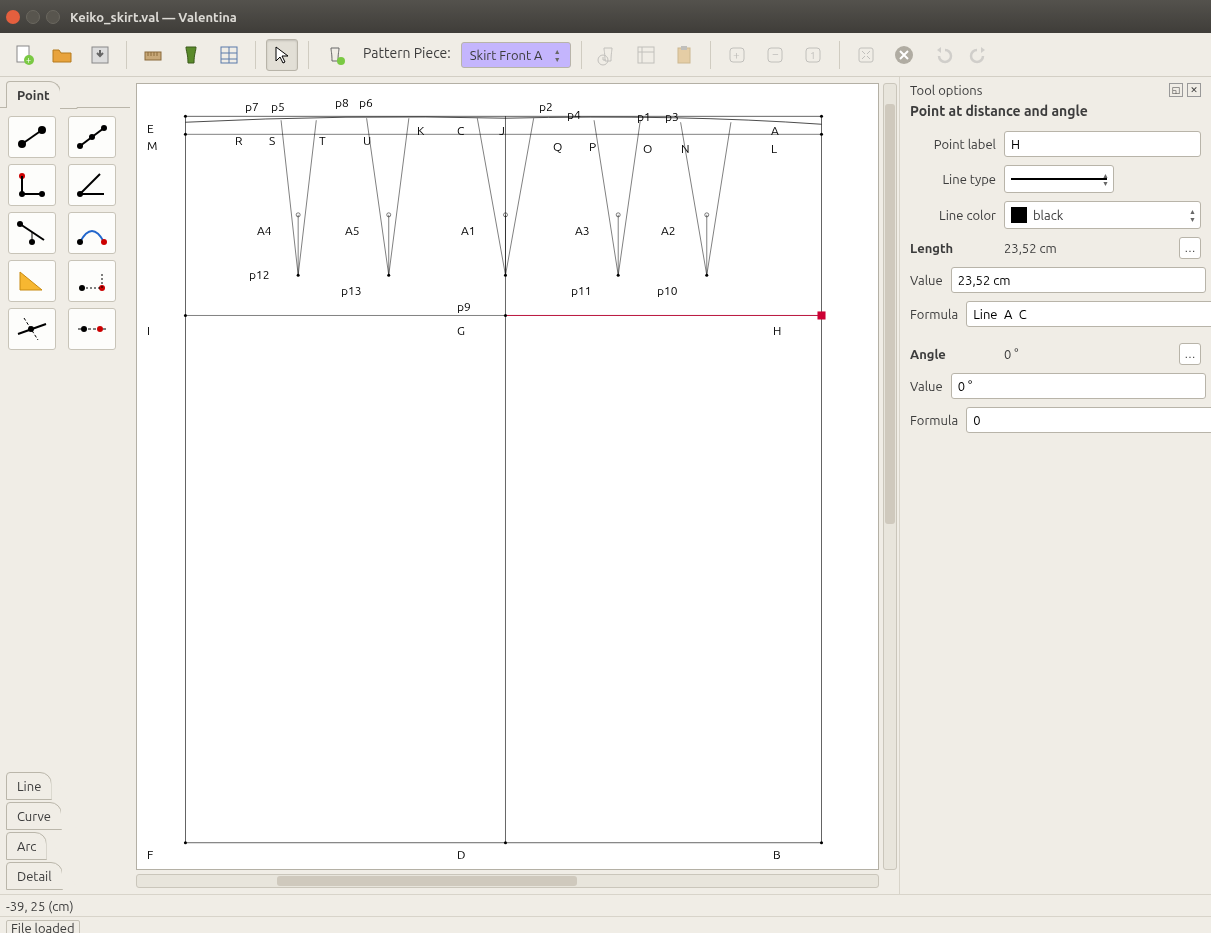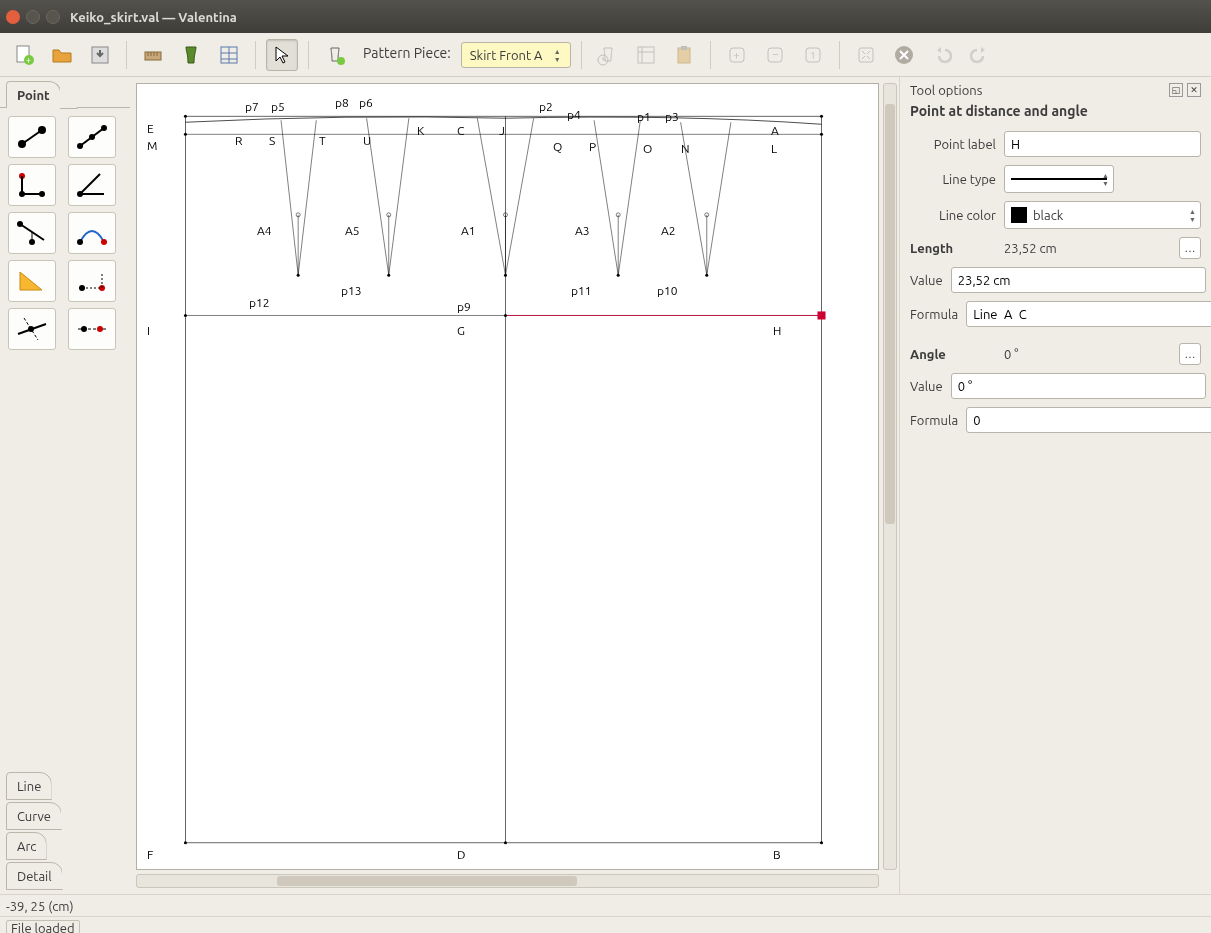--- a/index.html
+++ b/index.html
@@ -12,21 +12,21 @@
 .wb.close { background: #e45f3e; }
 .wb.min, .wb.max { background: #58554e; border: 1px solid #6a675f; }
 
 
 .toolbar { height: 44px; background: #f0ede6; border-bottom: 1px solid #d3cfc5; display: flex; align-items: center; padding: 0 8px; gap: 6px; }
 .tb-btn { width: 32px; height: 32px; border: 1px solid transparent; border-radius: 3px; display: flex; align-items: center; justify-content: center; cursor: pointer; }
 .tb-btn.active { background: #e2dfd6; border-color: #b8b4a9; box-shadow: inset 0 1px 2px rgba(0,0,0,.15); }
 .tb-btn.disabled { opacity: .45; cursor: default; }
 .tb-sep { width: 1px; height: 28px; background: #d0ccc1; margin: 0 4px; }
 .tb-label { font-size: 14px; margin: 0 4px 3px 6px; }
-.combo { height: 26px; border: 1px solid #b8b4a9; border-radius: 3px; background: #fef9c3; display: flex; align-items: center; padding: 0 18px 0 8px; position: relative; min-width: 110px; font-size: 13px; }
+.combo { height: 26px; border: 1px solid #b8b4a9; border-radius: 3px; background: #c4b5fd; display: flex; align-items: center; padding: 0 18px 0 8px; position: relative; min-width: 110px; font-size: 13px; }
 .combo .spin { position: absolute; right: 2px; top: 0; bottom: 0; width: 14px; display: flex; flex-direction: column; justify-content: center; font-size: 7px; color: #666; }
 
 
 .main { display: flex; height: calc(100% - 28px - 44px - 22px - 22px); }
 .left-panel { width: 130px; background: #f0ede6; display: flex; flex-direction: column; }
 .canvas-wrap { flex: 1; background: #f0ede6; position: relative; display: flex; }
 .right-panel { width: 312px; background: #f0ede6; border-left: 1px solid #d8d4ca; display: flex; flex-direction: column; }
 
 
 .tab-active { padding: 6px 10px; font-weight: bold; border: 1px solid #bab6aa; border-bottom: none; border-radius: 4px 12px 0 0; background: #f0ede6; margin: 4px 0 0 6px; width: fit-content; position: relative; }
@@ -370,21 +370,21 @@
           <span class="plabel" style="left: 528px; top: 26px;">p3</span>
           <span class="plabel" style="left: 506px; top: 58px;">O</span>
           <span class="plabel" style="left: 544px; top: 58px;">N</span>
           <span class="plabel" style="left: 634px; top: 40px;">A</span>
           <span class="plabel" style="left: 634px; top: 58px;">L</span>
           <span class="plabel" style="left: 120px; top: 140px;">A4</span>
           <span class="plabel" style="left: 208px; top: 140px;">A5</span>
           <span class="plabel" style="left: 324px; top: 140px;">A1</span>
           <span class="plabel" style="left: 438px; top: 140px;">A3</span>
           <span class="plabel" style="left: 524px; top: 140px;">A2</span>
-          <span class="plabel" style="left: 112px; top: 212px;">p12</span>
+          <span class="plabel" style="left: 112px; top: 184px;">p12</span>
           <span class="plabel" style="left: 204px; top: 200px;">p13</span>
           <span class="plabel" style="left: 320px; top: 216px;">p9</span>
           <span class="plabel" style="left: 434px; top: 200px;">p11</span>
           <span class="plabel" style="left: 520px; top: 200px;">p10</span>
           <span class="plabel" style="left: 10px; top: 240px;">I</span>
           <span class="plabel" style="left: 320px; top: 240px;">G</span>
           <span class="plabel" style="left: 636px; top: 240px;">H</span>
           <span class="plabel" style="left: 10px; top: 764px;">F</span>
           <span class="plabel" style="left: 320px; top: 764px;">D</span>
           <span class="plabel" style="left: 636px; top: 764px;">B</span>

